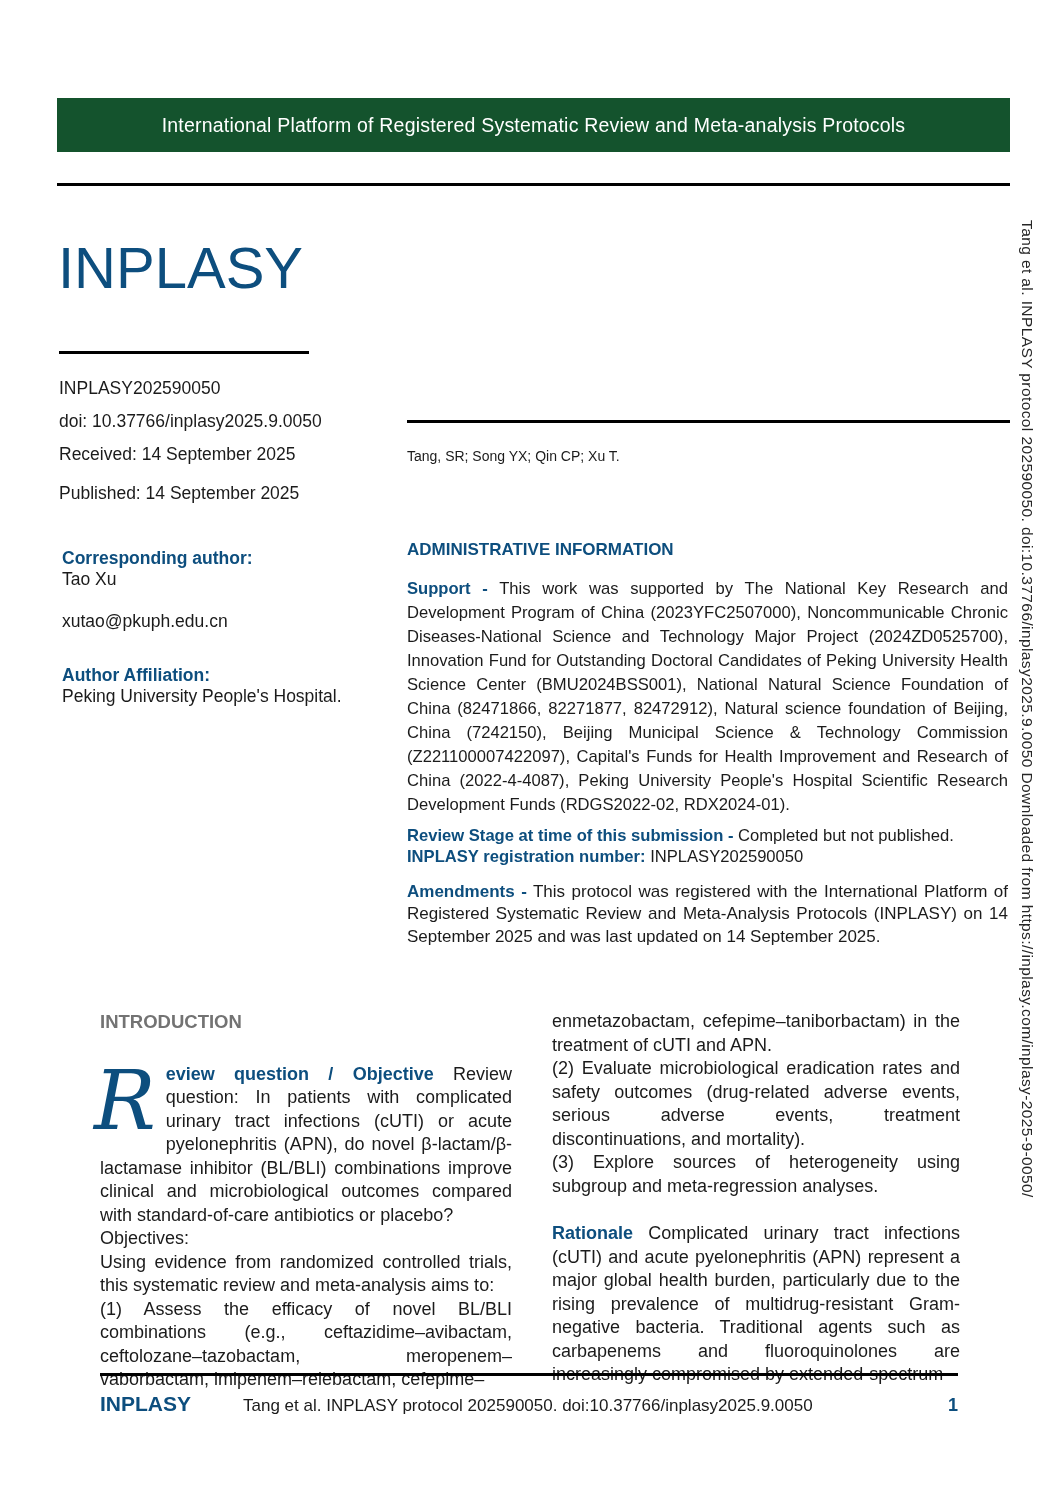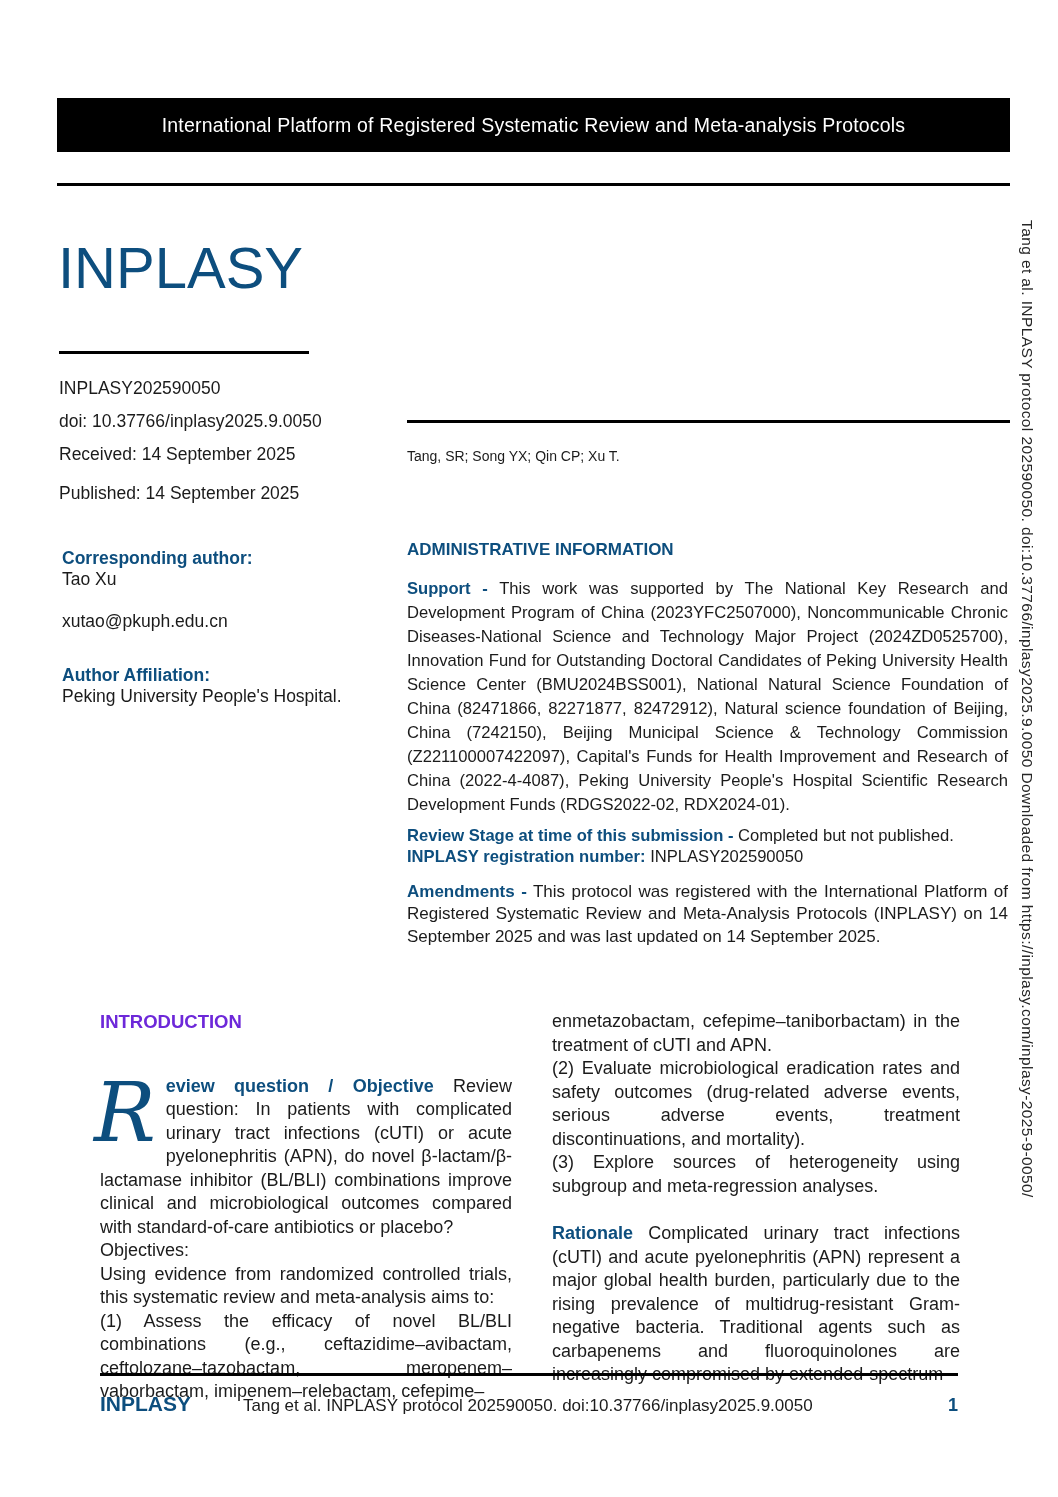--- a/index.html
+++ b/index.html
@@ -16,21 +16,21 @@
     background: #ffffff;
     overflow: hidden;
   }
   .rule { position: absolute; background: #000; }
 
   
   .banner {
     position: absolute;
     left: 57px; top: 98px;
     width: 953px; height: 54px;
-    background: #000000;
+    background: #14532d;
     color: #ffffff;
     display: flex; align-items: center; justify-content: center;
     font-size: 19.5px;
     letter-spacing: 0.2px;
   }
   .top-rule { left: 57px; top: 183px; width: 953px; height: 3px; }
 
   
   .logo {
     position: absolute; left: 58px; top: 234px;
@@ -65,21 +65,21 @@
   .admin .support { margin-bottom: 8px; }
   .admin .review { line-height: 21px; }
   .admin .conflicts { line-height: 21px; margin-bottom: 12px; }
   .admin .registration { line-height: 21px; margin-bottom: 14px; }
   .admin .amendments { font-size: 17px; line-height: 22.4px; }
 
   
   .col { position: absolute; top: 1010px; font-size: 18px; line-height: 23.5px; }
   .col-left { left: 100px; width: 412px; }
   .col-right { left: 552px; width: 408px; }
-  .section-heading { font-size: 18.5px; color: #6d28d9; font-weight: 700; margin-bottom: 41px; }
+  .section-heading { font-size: 18.5px; color: #737373; font-weight: 700; margin-bottom: 29px; }
   .col p { text-align: justify; }
   .dropcap {
     float: left;
     font-family: "DejaVu Serif", serif;
     font-style: italic;
     font-size: 82px; line-height: 66px;
     color: #0d4e7e;
     margin: 5px 10px 0 -6px;
   }
   .rationale { margin-top: 24px; }

